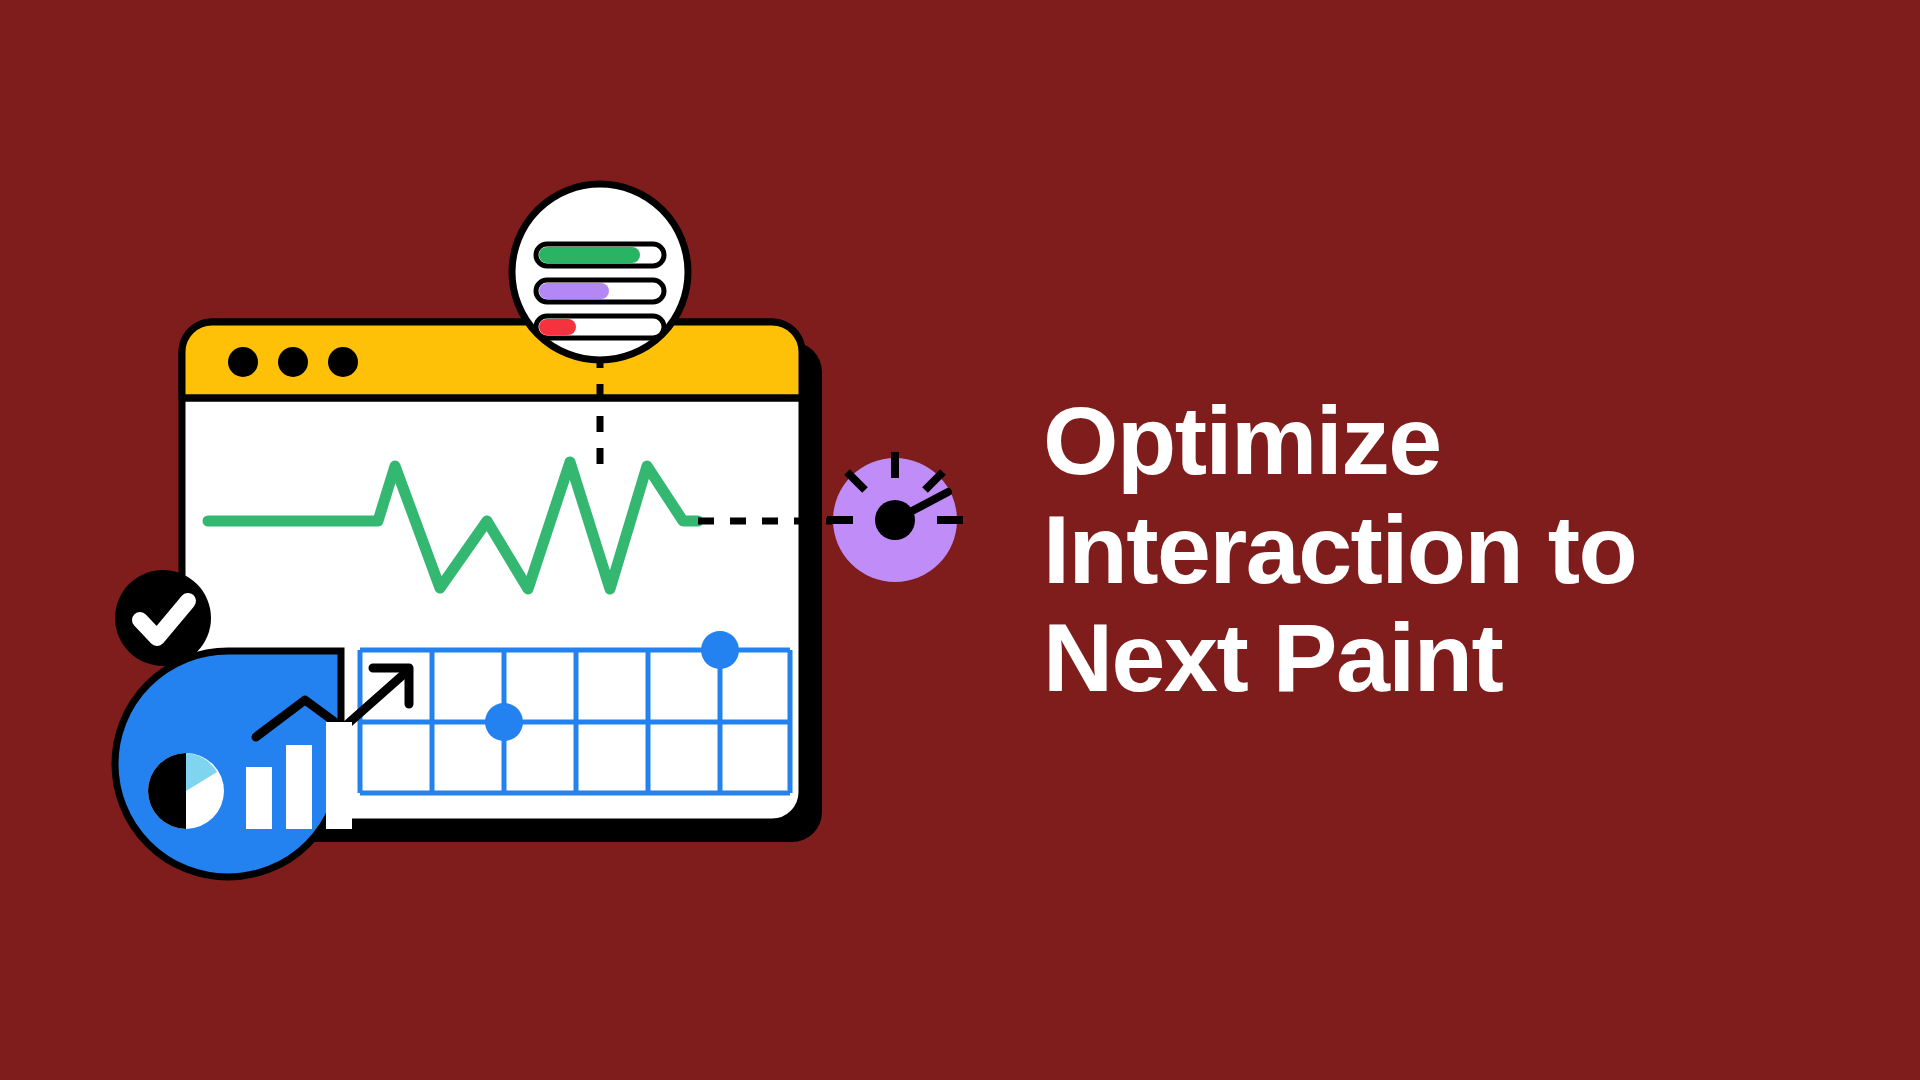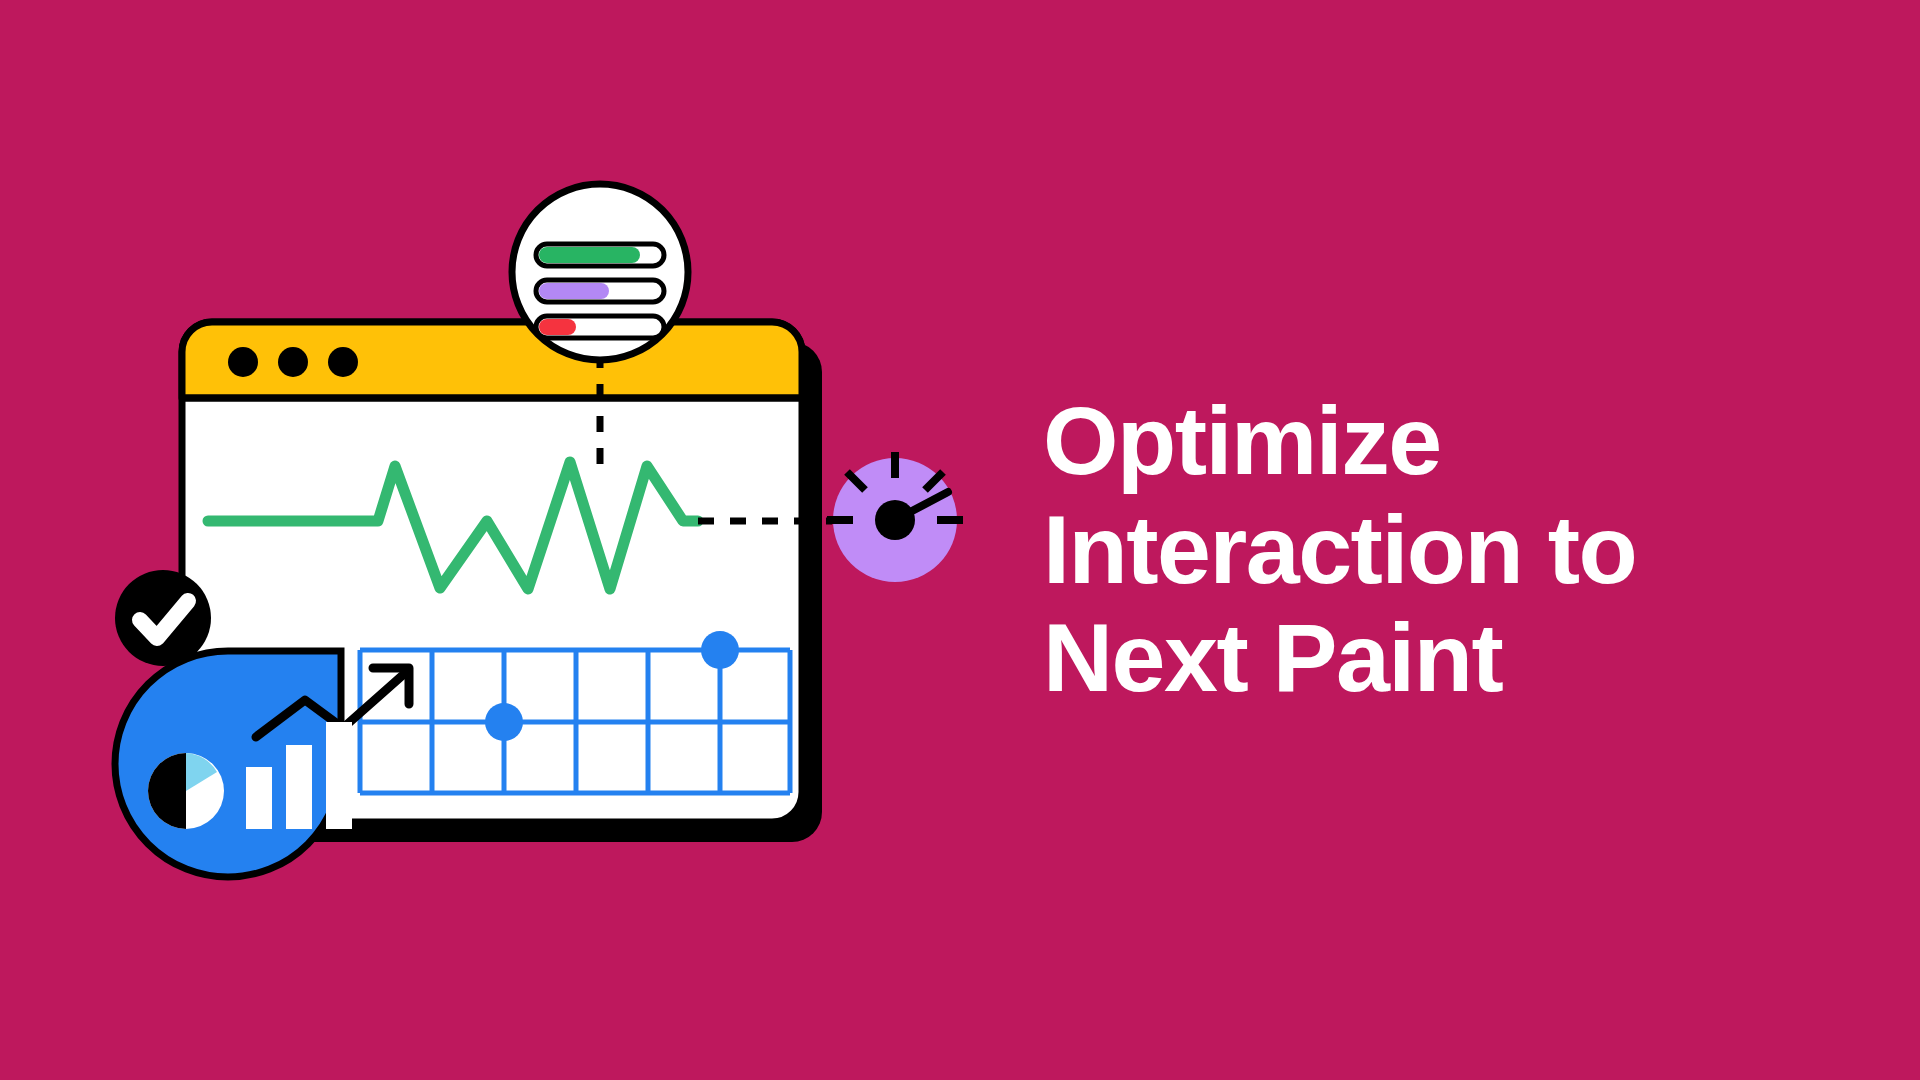--- a/index.html
+++ b/index.html
@@ -37,21 +37,21 @@
     font-weight: bold;
     font-size: 97px;
     line-height: 1.12;
     letter-spacing: -1.5px;
     white-space: pre-line;
   }
 </style>
 </head>
 <body style="background: rgb(43, 185, 110);">
 
-<div id="stage" style="background: #be185d;">
+<div id="stage" style="background: #7f1d1d;">
 
   <svg id="illustration" viewBox="0 0 1920 1080" xmlns="http://www.w3.org/2000/svg">
 
     <path d="M232 342 h560 a30 30 0 0 1 30 30 v440 a30 30 0 0 1 -30 30 h-560 a30 30 0 0 1 -30 -30 v-440 a30 30 0 0 1 30 -30 z" fill="#000000"></path>
 
     <path d="M212 322 h560 a30 30 0 0 1 30 30 v440 a30 30 0 0 1 -30 30 h-560 a30 30 0 0 1 -30 -30 v-440 a30 30 0 0 1 30 -30 z" fill="#ffffff" stroke="#000000" stroke-width="7"></path>
 
     <path d="M212 322 h560 a30 30 0 0 1 30 30 v46 h-620 v-46 a30 30 0 0 1 30 -30 z" fill="#ffc107" stroke="#000000" stroke-width="7" stroke-linejoin="round"></path>
     <line x1="182" y1="398" x2="802" y2="398" stroke="#000000" stroke-width="7"></line>
 

